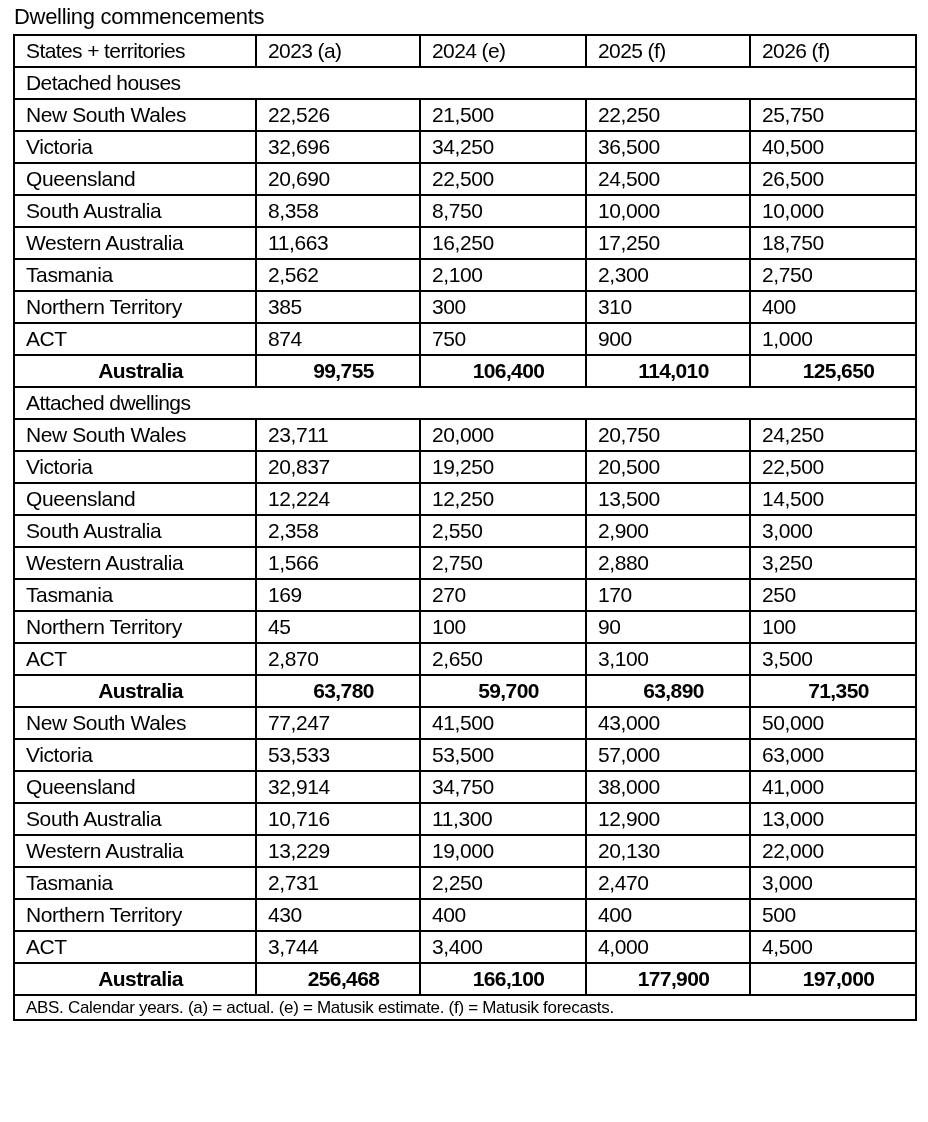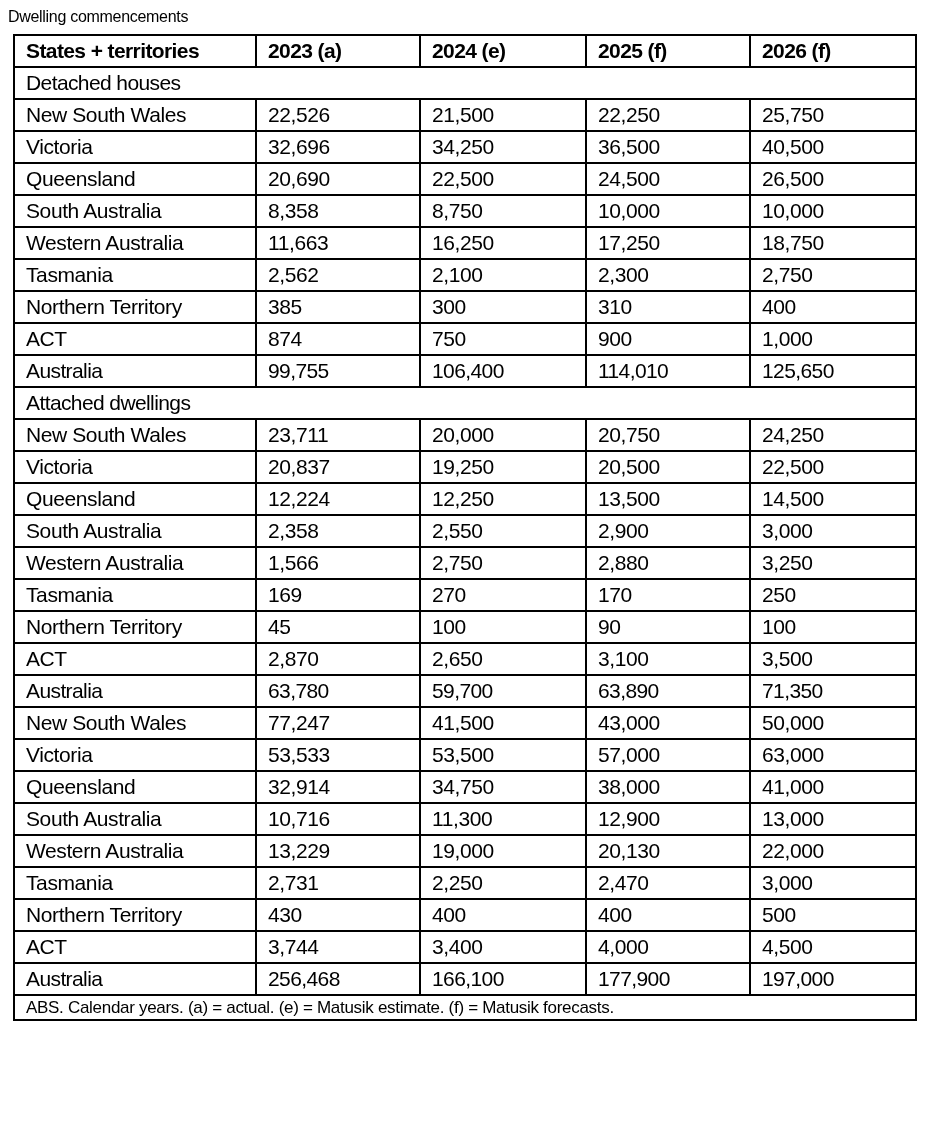--- a/index.html
+++ b/index.html
@@ -10,23 +10,23 @@
   body {
     width: 928px;
     height: 1122px;
     position: relative;
     overflow: hidden;
     font-family: "Liberation Sans", "DejaVu Sans", sans-serif;
     color: #000000;
   }
   .title {
     position: absolute;
-    left: 8px;
+    left: 14px;
     top: 3px;
-    font-size: 16px;
+    font-size: 22px;
     line-height: 28px;
     letter-spacing: -0.3px;
   }
   table {
     position: absolute;
     left: 13px;
     top: 34px;
     width: 902px;
     border-collapse: collapse;
     table-layout: fixed;
@@ -43,30 +43,31 @@
     padding: 0 0 0 11px;
     font-size: 21px;
     font-weight: normal;
     text-align: left;
     vertical-align: middle;
     white-space: nowrap;
     overflow: hidden;
     letter-spacing: -0.4px;
   }
   th {
-    font-weight: bold;
+    font-weight: normal;
     letter-spacing: -0.6px;
   }
   tr.section td {
     font-weight: normal;
     letter-spacing: -0.6px;
   }
   tr.total td {
-    font-weight: normal;
+    font-weight: bold;
     letter-spacing: -0.6px;
+    text-align: center;
   }
   tr.footer td {
     height: 23px;
     font-size: 17px;
     letter-spacing: -0.3px;
   }
 </style>
 </head>
 <body>
 

